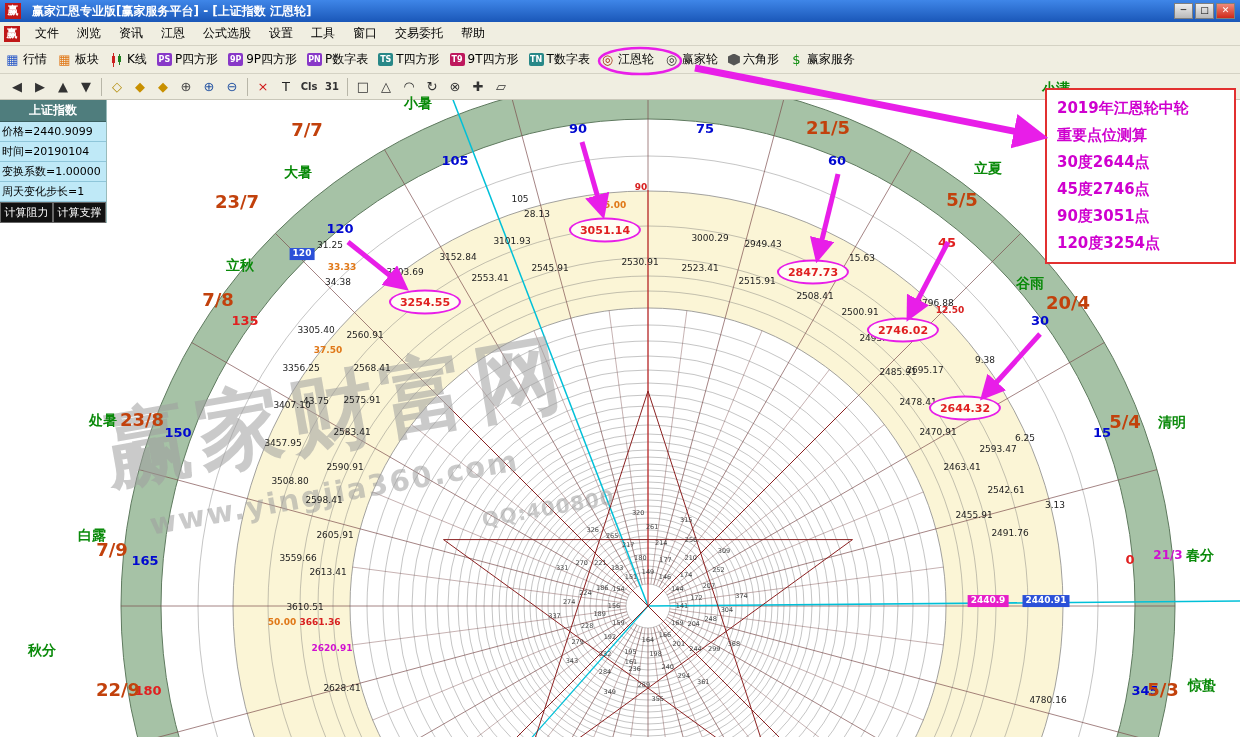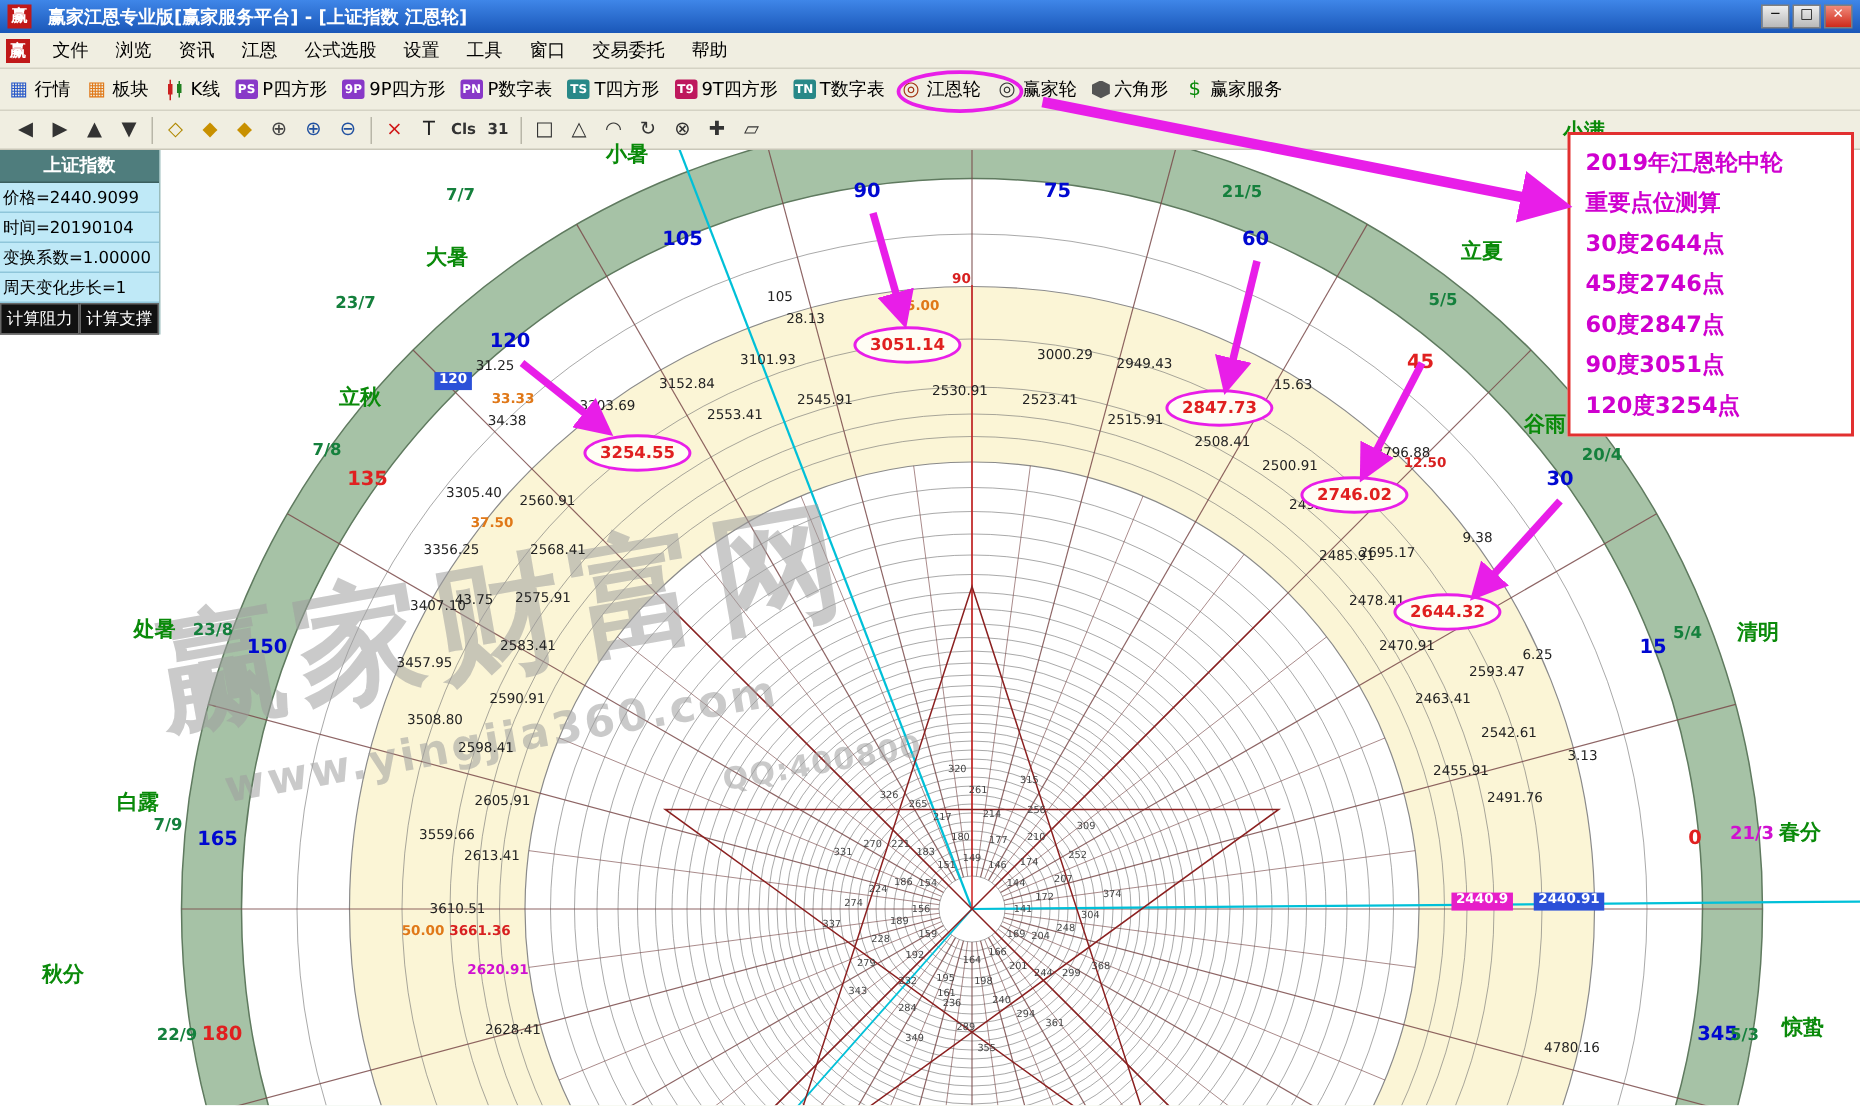--- a/index.html
+++ b/index.html
@@ -32,21 +32,21 @@
   .watermark{position:absolute;color:rgba(158,158,158,.55);font-weight:bold;transform:rotate(-10deg);transform-origin:left center;white-space:nowrap;pointer-events:none;z-index:2}
 
   #labels{position:absolute;inset:0;pointer-events:none;z-index:3}
   .lbl{position:absolute;transform:translate(-50%,-50%);white-space:nowrap;line-height:1}
   .lbl.k{color:#222;font-size:9px}
   .lbl.o{color:#e07818;font-size:9px;font-weight:bold}
   .lbl.r{color:#d82020;font-size:9px;font-weight:bold}
   .lbl.m{color:#d010d0;font-size:9px;font-weight:bold}
   .lbl.b{color:#0008d0;font-weight:bold;font-size:13px}
   .lbl.rb{color:#e02020;font-weight:bold;font-size:13px}
-  .lbl.dr{color:#15803d;font-weight:bold;font-size:11px}
+  .lbl.dr{color:#c2410c;font-weight:bold;font-size:18px}
   .lbl.m2{color:#d010d0;font-weight:bold;font-size:12px}
   .lbl.g{color:#0a8a0a;font-weight:bold;font-size:14px}
   .lbl.tiny{color:#444;font-size:6.5px}
 
   .chip{position:absolute;transform:translate(-50%,-50%);color:#fff;font-size:9px;font-weight:bold;padding:1px 3px;z-index:4;white-space:nowrap;line-height:1.1}
 
   .vbadge{position:absolute;transform:translate(-50%,-50%);border:2px solid #e81ee8;border-radius:50%;background:#fffdf4;color:#e02020;font-size:11px;font-weight:bold;padding:4px 9px;z-index:5;white-space:nowrap}
 
   .panel{position:absolute;left:0;top:100px;width:107px;z-index:6;font-size:11px;border-right:1px solid #9bb;background:#fff}
   .panel-h{background:#4f7d7d;color:#fff;text-align:center;font-weight:bold;padding:2px 0;font-size:12px;border-bottom:1px solid #3a5f5f}
@@ -457,21 +457,20 @@
       <div class="panel-btn">计算阻力</div>
       <div class="panel-btn">计算支撑</div>
     </div>
 </div>
 
 <div class="infobox" id="infobox">
     <div>2019年江恩轮中轮</div>
     <div>重要点位测算</div>
     <div>30度2644点</div>
     <div>45度2746点</div>
-    <div>60度2847点</div>
     <div>90度3051点</div>
     <div>120度3254点</div>
   </div>
 
 <svg id="annot-svg" width="1240" height="737">
     <defs>
       <marker id="ah" markerWidth="5" markerHeight="5" refX="3.5" refY="2.5" orient="auto">
         <path d="M0,0 L5,2.5 L0,5 Z" fill="#e81ee8"></path>
       </marker>
     </defs>

